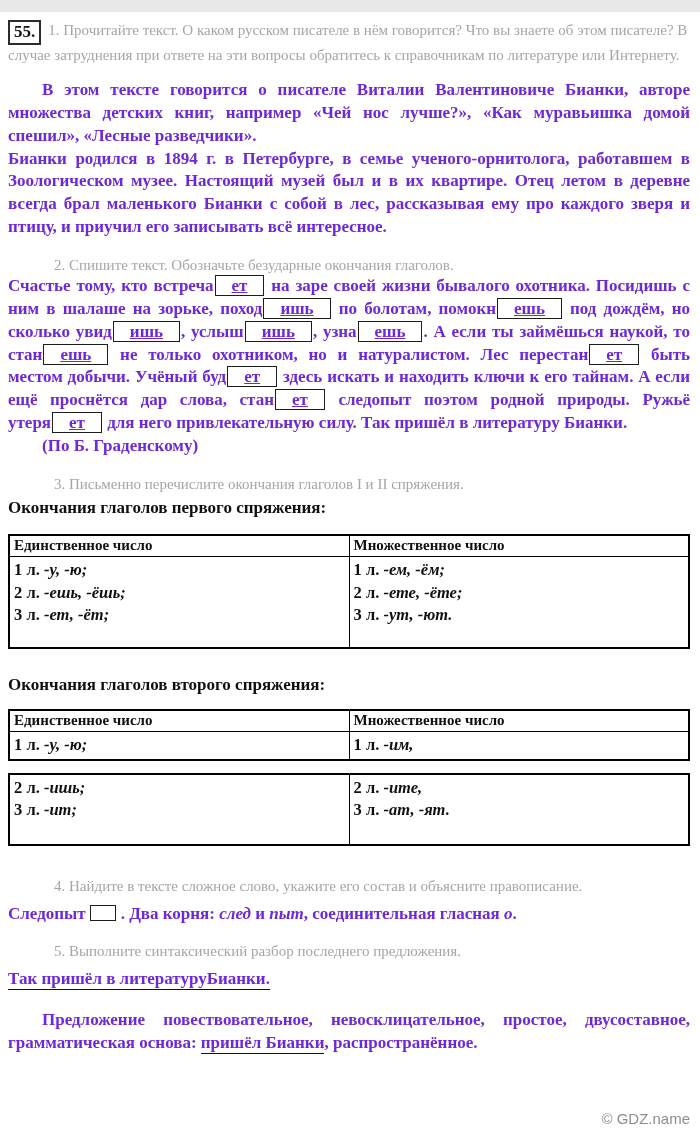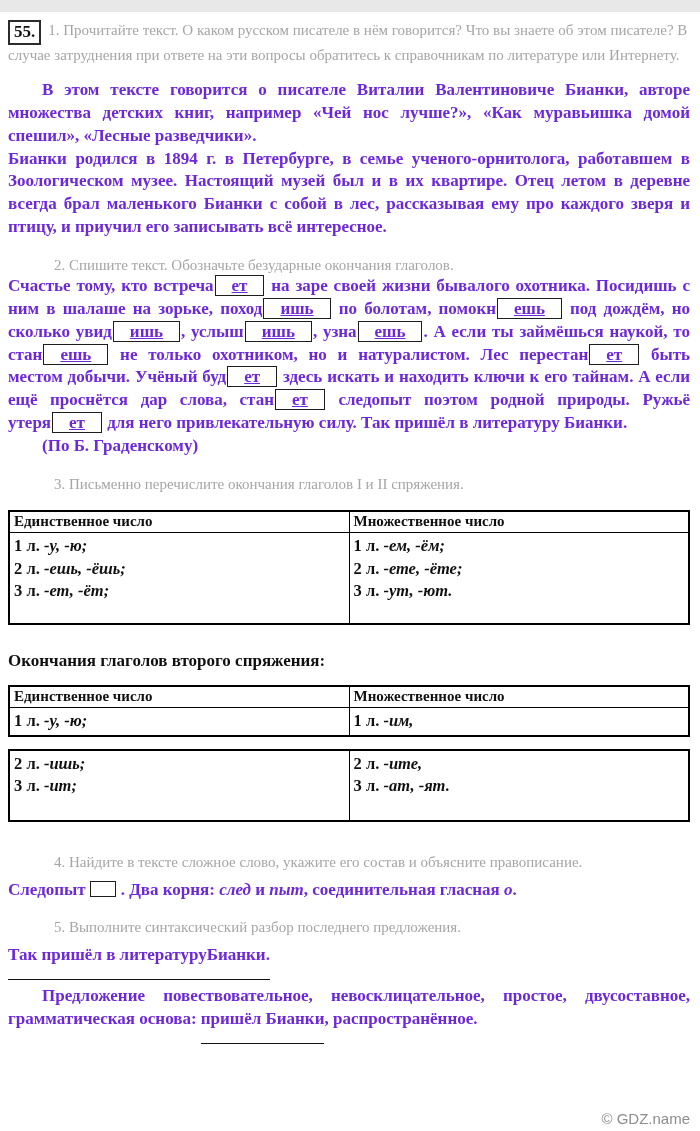--- a/index.html
+++ b/index.html
@@ -51,21 +51,21 @@
   }
   .empty-box {
     display: inline-block;
     width: 26px;
     height: 16px;
     border: 1.5px solid #1d1d1d;
     margin: 0 5px 0 4px;
     vertical-align: -2px;
   }
   .it { font-style: italic; }
-  .ul { border-bottom: 1.7px solid #111; padding-bottom: 15px; }
+  .ul { border-bottom: 1.7px solid #111; padding-bottom: 1px; }
   .heading {
     font-weight: bold;
     font-size: 17px;
     margin: 0;
     color: #101010;
   }
   .conj-table {
     width: 100%;
     border-collapse: collapse;
     border: 2px solid #000;
@@ -118,20 +118,21 @@
     <span class="num-box">55.</span><span class="instruction">1. Прочитайте текст. О каком русском писателе в нём говорится? Что вы знаете об этом писателе? В случае затруднения при ответе на эти вопросы обратитесь к справочникам по литературе или Интернету.</span>
   </div>
   <p class="answer indent">В этом тексте говорится о писателе Виталии Валентиновиче Бианки, авторе множества детских книг, например «Чей нос лучше?», «Как муравьишка домой спешил», «Лесные разведчики».</p>
   <p class="answer">Бианки родился в 1894 г. в Петербурге, в семье ученого-орнитолога, работавшем в Зоологическом музее. Настоящий музей был и в их квартире. Отец летом в деревне всегда брал маленького Бианки с собой в лес, рассказывая ему про каждого зверя и птицу, и приучил его записывать всё интересное.</p>
 
   <p class="instruction instr-indent mt16">2. Спишите текст. Обозначьте безударные окончания глаголов.</p>
   <p class="answer"><span>Счастье тому, кто встреча</span><span class="ending-box">ет</span><span> на заре своей жизни бывалого охотника. Посидишь с ним в шалаше на зорьке, поход</span><span class="ending-box">ишь</span><span> по болотам, помокн</span><span class="ending-box">ешь</span><span> под дождём, но сколько увид</span><span class="ending-box">ишь</span><span>, услыш</span><span class="ending-box">ишь</span><span>, узна</span><span class="ending-box">ешь</span><span>. А если ты займёшься наукой, то стан</span><span class="ending-box">ешь</span><span> не только охотником, но и натуралистом. Лес перестан</span><span class="ending-box">ет</span><span> быть местом добычи. Учёный буд</span><span class="ending-box">ет</span><span> здесь искать и находить ключи к его тайнам. А если ещё проснётся дар слова, стан</span><span class="ending-box">ет</span><span> следопыт поэтом родной природы. Ружьё утеря</span><span class="ending-box">ет</span><span> для него привлекательную силу. Так пришёл в литературу Бианки.</span></p>
   <p class="answer indent">(По Б. Граденскому)</p>
 
   <p class="instruction instr-indent mt16">3. Письменно перечислите окончания глаголов I и II спряжения.</p>
+  <p class="heading mt4">Окончания глаголов первого спряжения:</p>
 
   <table class="conj-table pad-lg mt16">
     <thead>
       <tr>
         <th>Единственное число</th>
         <th>Множественное число</th>
       </tr>
     </thead>
     <tbody>
       <tr>

